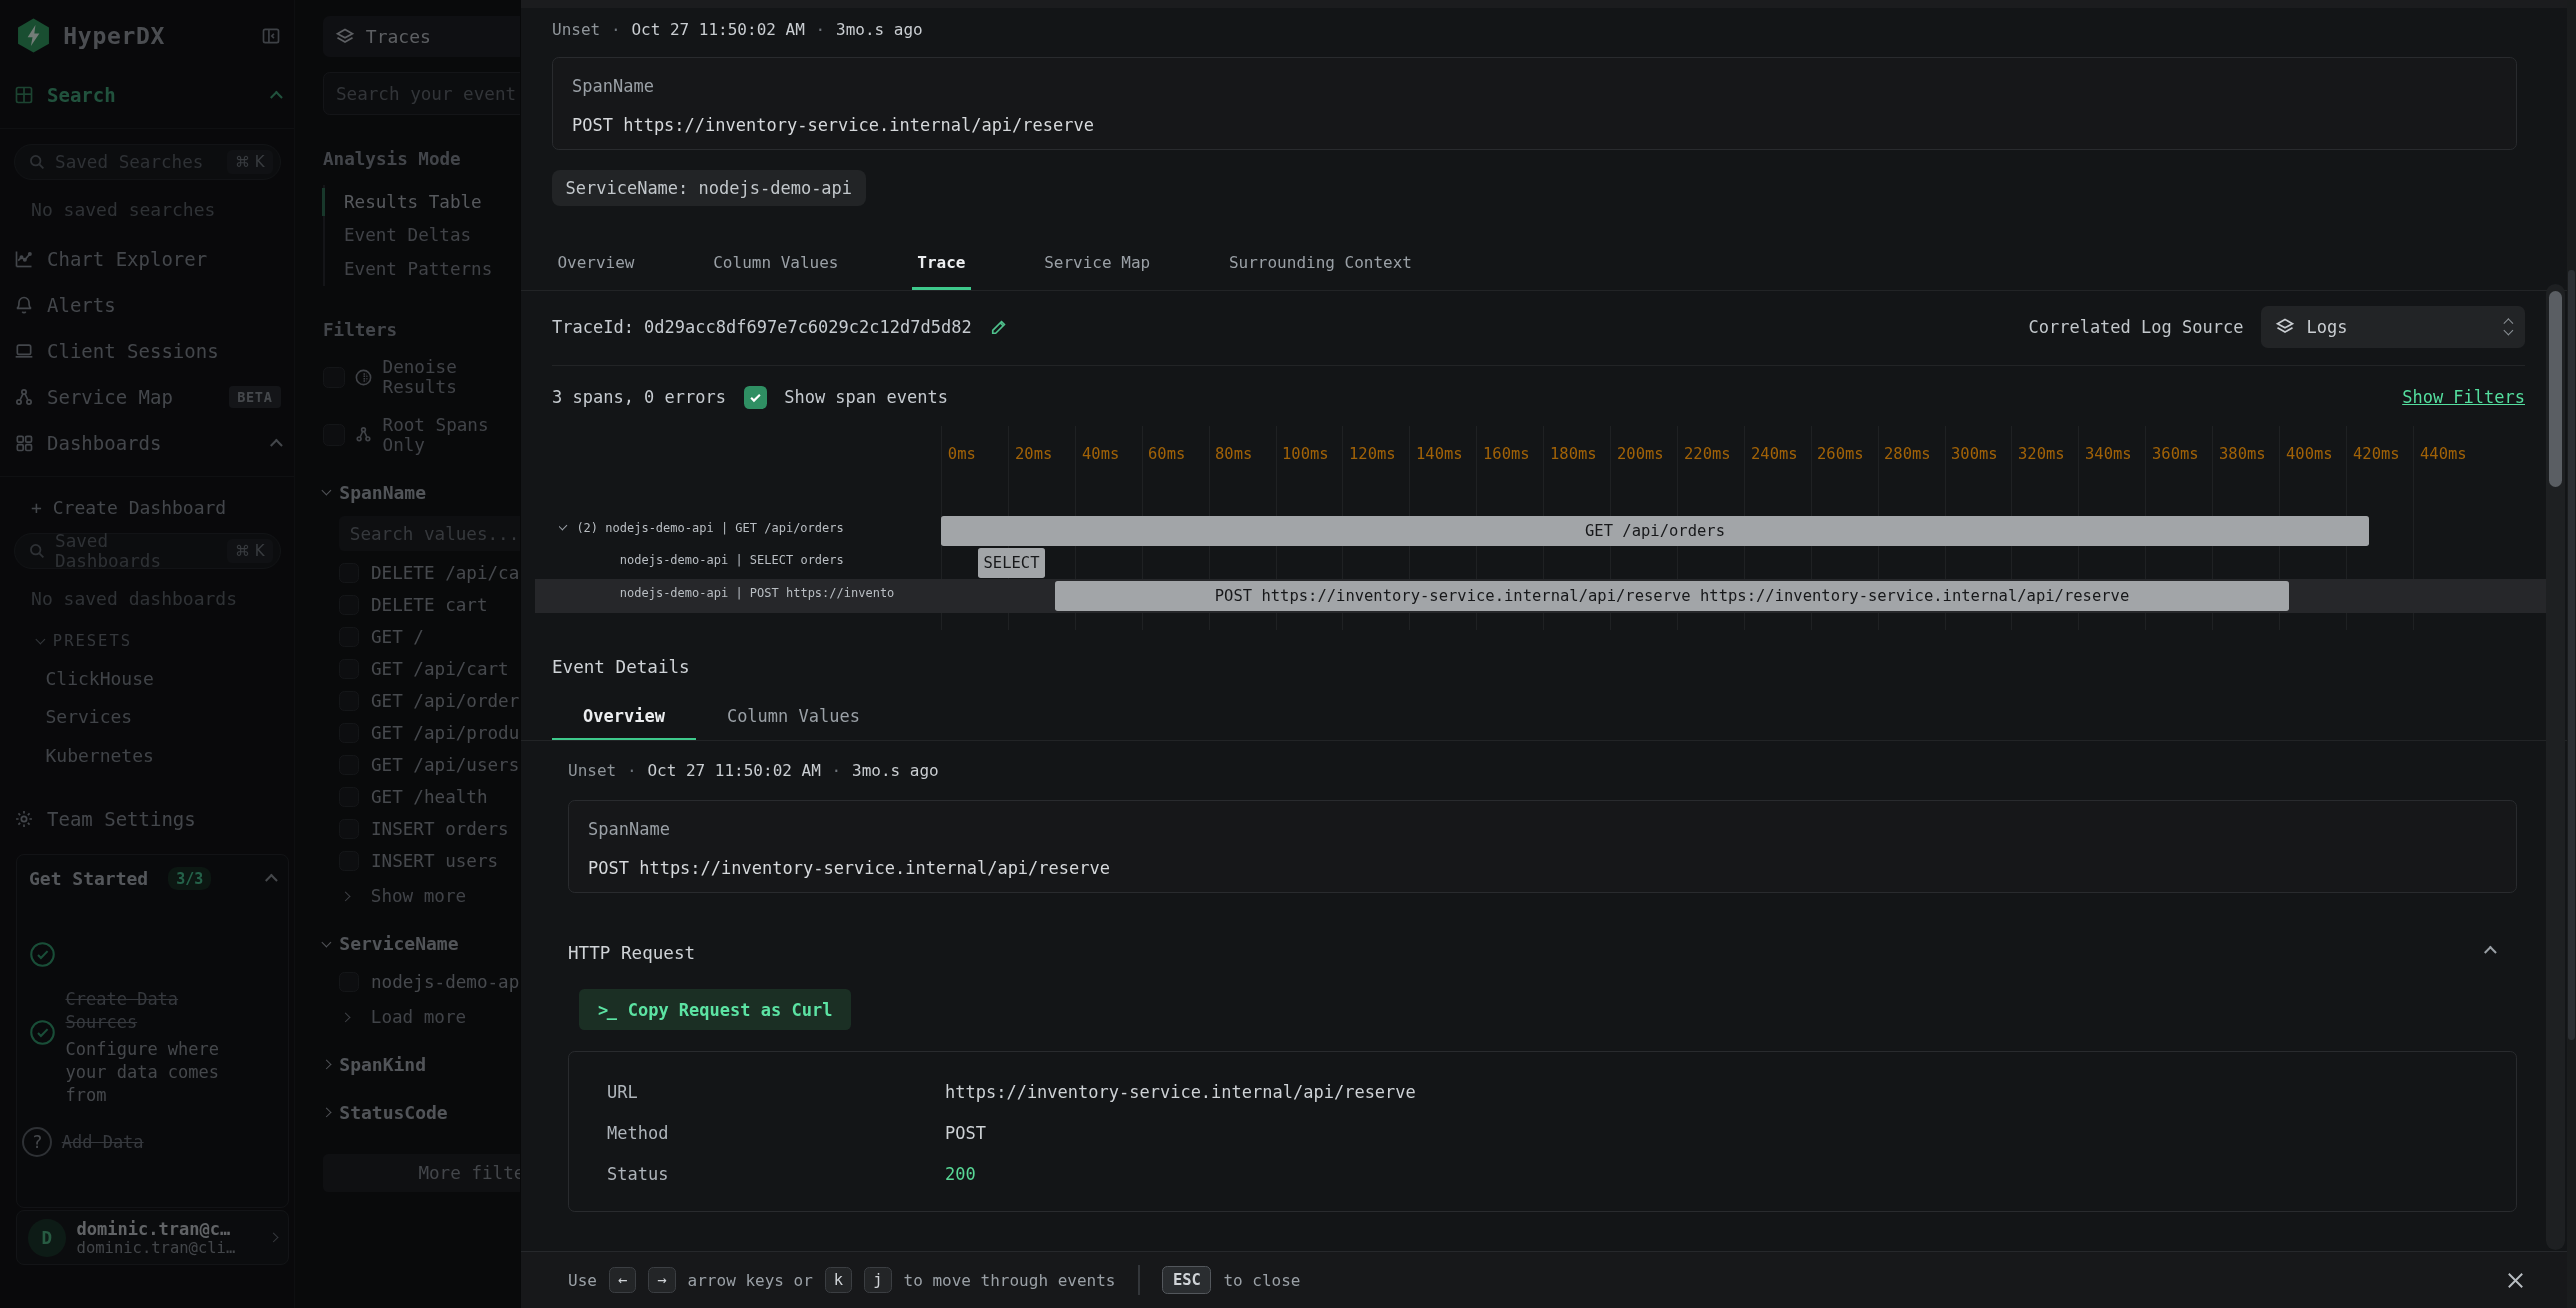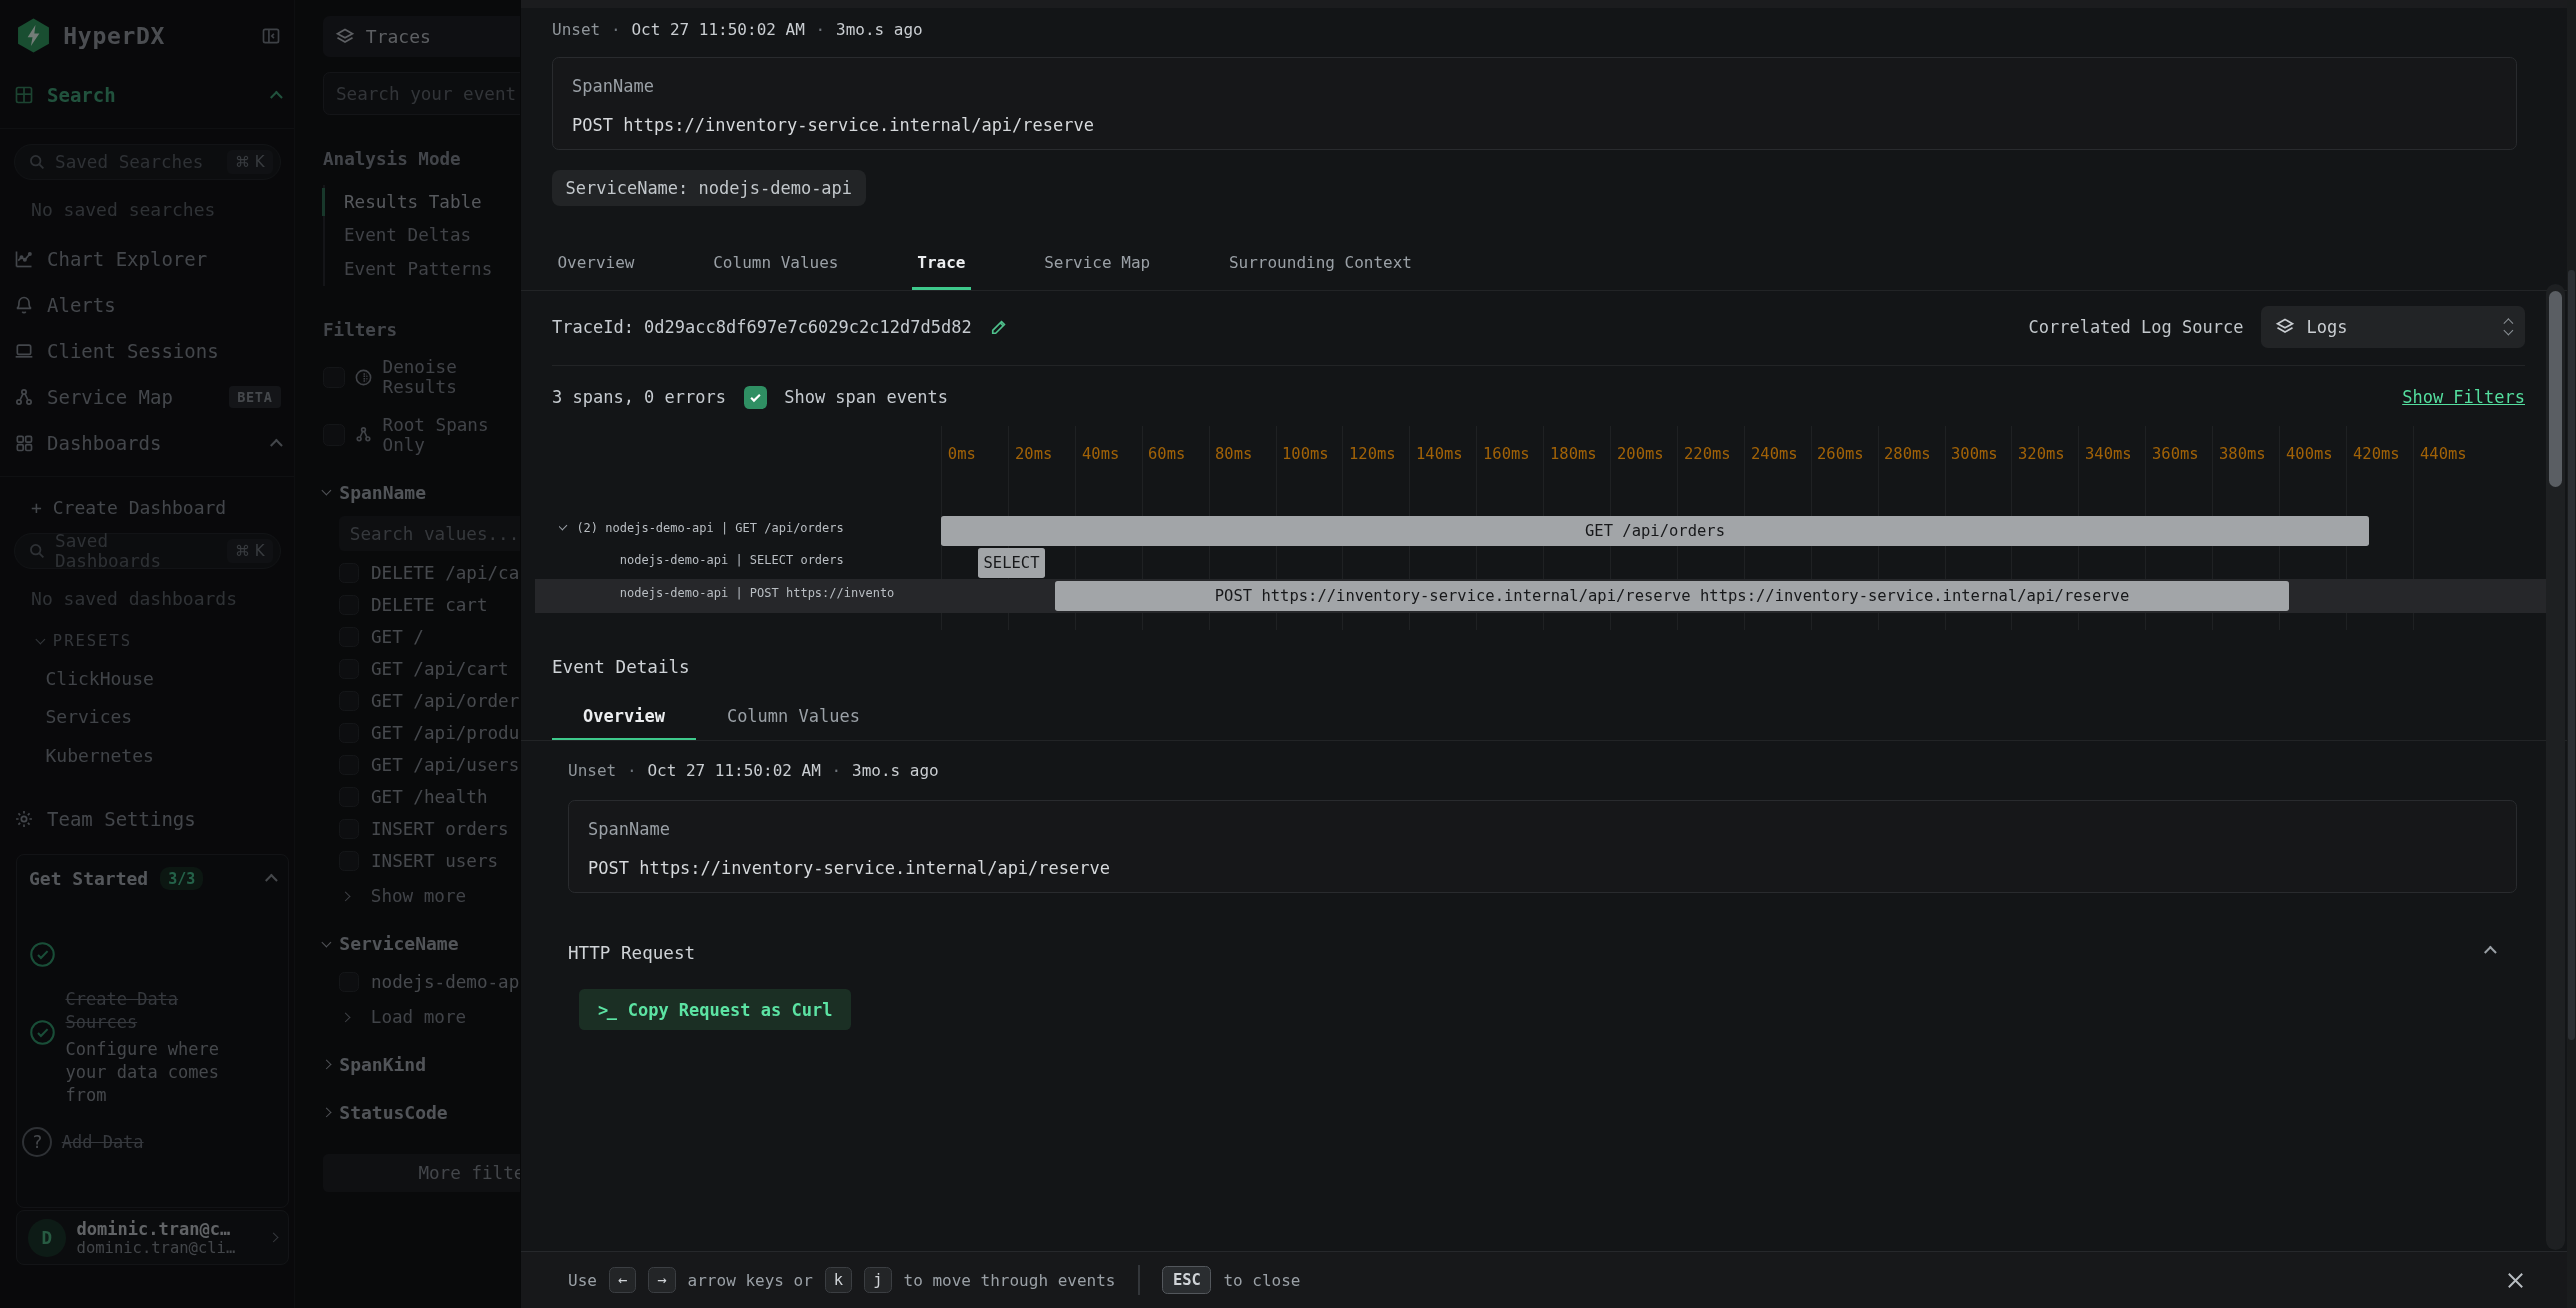--- a/index.html
+++ b/index.html
@@ -22,21 +22,21 @@
   .beta { background:#24272b; color:#8b9196; font-size:13.5px; font-weight:bold; border-radius:4px; padding:2.7px 8px; letter-spacing:0.7px; }
   .side-div { height:1.4px; background:#1a1c1f; margin:17.6px -13.5px 0; }
   .pill-input { display:flex; align-items:center; gap:9.5px; margin-top:15px; height:36px; border-radius:18px; background:#141618; border:1.4px solid #202326; padding:0 6.8px 0 13.5px; color:#5a6066; font-size:17.6px; }
   .pill-input .ph { flex:1; color:#5a6066; }
   .kbd-badge { background:#1c1f22; color:#6f757c; border-radius:5.4px; padding:2.7px 8px; font-size:15px; white-space:nowrap; font-family:"DejaVu Sans",sans-serif; }
   .muted-line { color:#5c6268; font-size:18px; margin:19px 0 0 17.6px; }
   .create-dash { color:#878d94; font-size:18px; margin:20px 0 0 17.6px; }
   .presets-hdr { display:flex; align-items:center; gap:9.5px; color:#676d74; font-size:15.5px; letter-spacing:2px; margin:23px 0 0 23px; }
   .preset-item { color:#81878e; font-size:18px; margin:17.6px 0 0 32px; }
   .gs-card { position:absolute; left:16px; top:854px; width:273px; height:354px; border:1.4px solid #202326; border-radius:8px; padding:12px; overflow:hidden; background:#0e0f11; }
-  .gs-head { display:flex; align-items:center; gap:12px; }
+  .gs-head { display:flex; align-items:center; gap:20px; }
   .gs-title { font-weight:bold; color:#aab0b6; font-size:18px; }
   .gs-badge { background:#132a1f; color:#46c690; font-weight:bold; font-size:15px; border-radius:9.5px; padding:2.7px 8px; }
   .gs-item { display:flex; gap:9.5px; margin-top:20px; }
   .gs-check { width:27px; height:27px; flex:0 0 auto; margin-top:31px; }
   .gs-q { width:30px; height:30px; flex:0 0 auto; border:2px solid #5a6066; border-radius:50%; color:#8b9196; font-size:17.6px; display:flex; align-items:center; justify-content:center; margin-left:-6.8px; }
   .gs-body { width:161px; }
   .gs-item-title { color:#697078; font-size:17px; text-decoration:line-through; line-height:1.35; }
   .gs-item-desc { color:#8a9096; font-size:17px; line-height:1.35; margin-top:4px; }
   .user-box { position:absolute; left:16px; top:1210px; width:273px; height:55px; background:#121416; border:1.4px solid #222528; border-radius:8px; display:flex; align-items:center; gap:10.8px; padding:0 10.8px; }
   .avatar { width:38px; height:38px; border-radius:50%; background:#163326; color:#4db983; font-weight:bold; font-size:17.6px; display:flex; align-items:center; justify-content:center; }
@@ -596,20 +596,34 @@
     </div>
 
     <div class="http-title">HTTP Request</div>
     <span class="chev up http-chev"></span>
 
     <div class="curl-btn">
       <span class="curl-icon">&gt;_</span>
       <span>Copy Request as Curl</span>
     </div>
 
+    <div class="http-card">
+      <div class="http-row">
+        <span class="http-key">URL</span>
+        <span class="http-val">https://inventory-service.internal/api/reserve</span>
+      </div>
+      <div class="http-row">
+        <span class="http-key">Method</span>
+        <span class="http-val">POST</span>
+      </div>
+      <div class="http-row">
+        <span class="http-key">Status</span>
+        <span class="http-val green">200</span>
+      </div>
+    </div>
 
     <div class="d-scrolltrack">
         <div class="d-scrollthumb"></div>
       </div>
 
     <footer class="d-footer">
       <span>Use</span>
       <span class="keycap">←</span>
       <span class="keycap">→</span>
       <span>arrow keys or</span>

